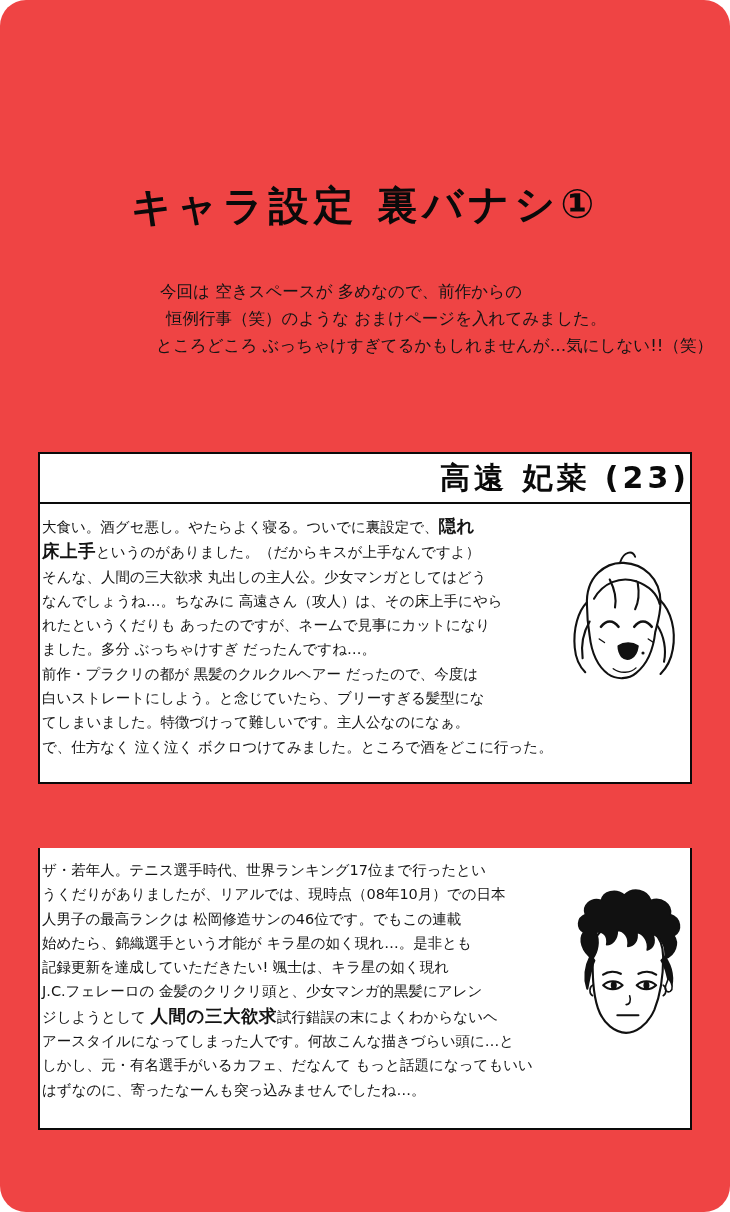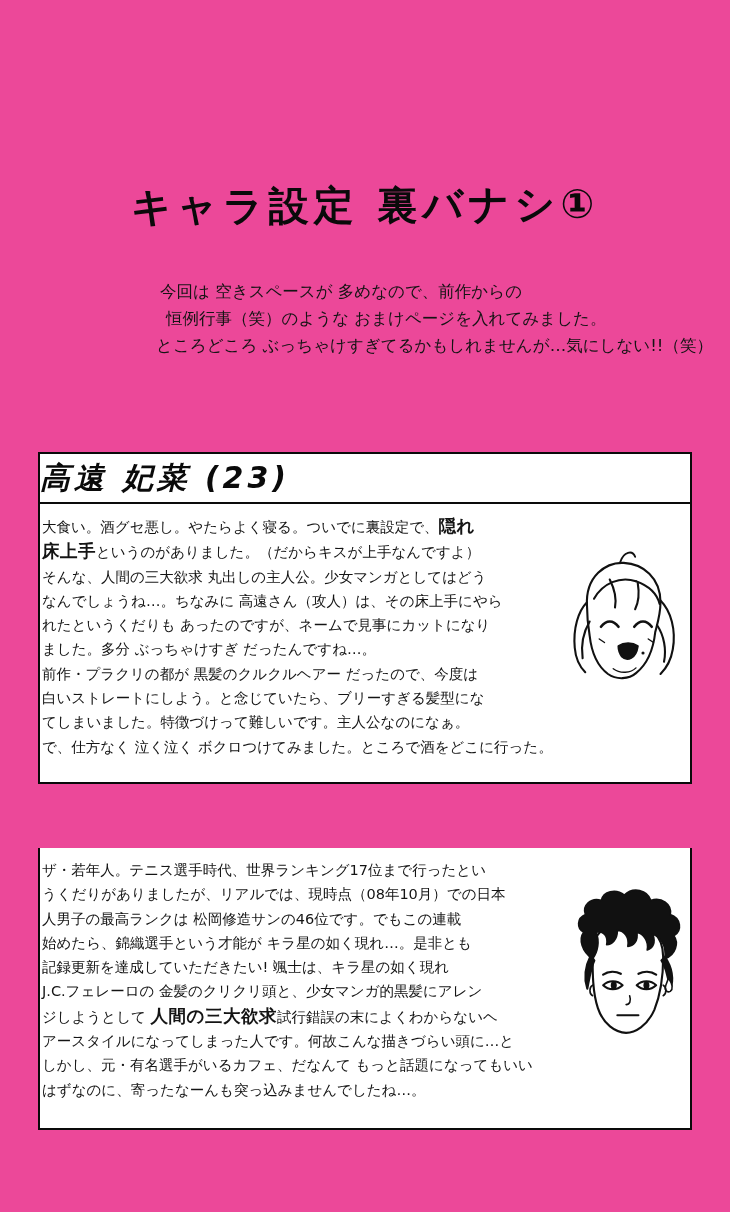--- a/index.html
+++ b/index.html
@@ -12,21 +12,22 @@
     height: 1212px;
     position: relative;
     font-family: "DejaVu Sans", sans-serif;
     color: #111111;
     overflow: hidden;
   }
 
   .page {
     position: absolute;
     inset: 0;
-    background: #ec4899;
+    background: #ef4444;
+    border-radius: 26px;
   }
 
   
   .title {
     position: absolute;
     left: 0;
     right: 0;
     top: 178px;
     text-align: center;
     font-size: 40px;
@@ -54,22 +55,21 @@
   .intro div:nth-child(3) { margin-left: -4px; }
 
   
   .name-box {
     position: absolute;
     border: 2.5px solid #0a0a0a;
     background: #ffffff;
     box-sizing: border-box;
     display: flex;
     align-items: center;
-    justify-content: flex-start;
-    font-style: italic;
+    justify-content: flex-end;
   }
   .name-box .name-text {
     font-size: 30px;
     font-weight: bold;
     letter-spacing: 4px;
     color: #0a0a0a;
   }
 
   
   .body-box {

